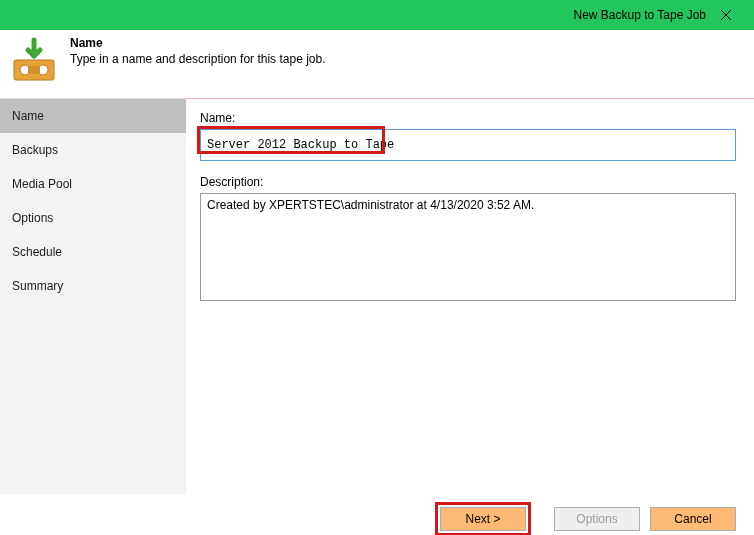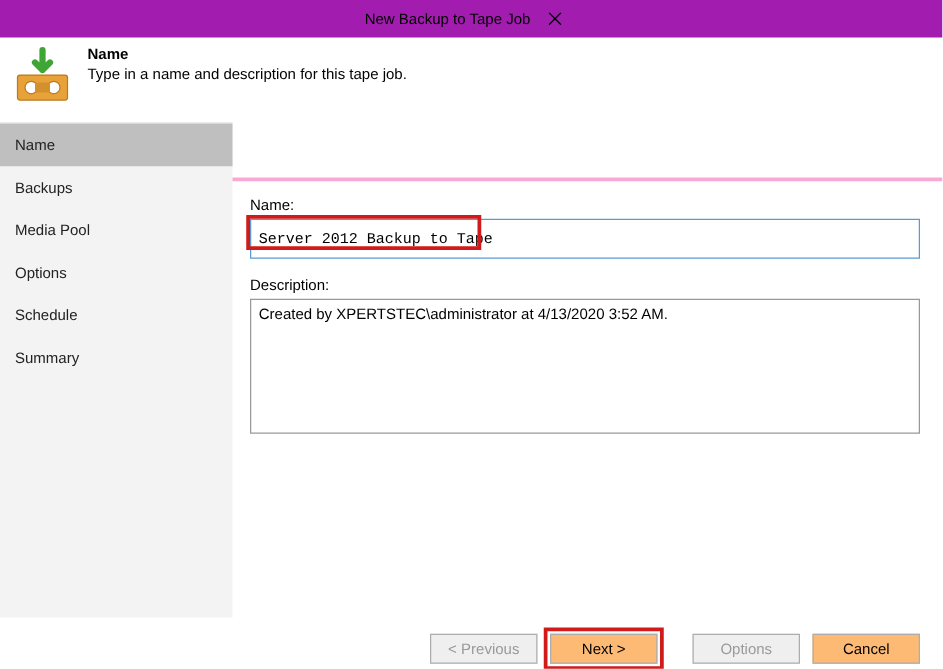--- a/index.html
+++ b/index.html
@@ -8,24 +8,24 @@
       font-size: 12px;
       background: #fff;
       width: 754px;
       height: 535px;
       overflow: hidden;
       color: #000;
     }
     .titlebar {
       display: flex;
       align-items: center;
-      justify-content: center;
+      justify-content: flex-end;
       height: 30px;
       padding: 0 8px 0 10px;
-      background: #a21caf;
+      background: #22c55e;
     }
     .titlebar-title { font-size: 12px; }
     .close-btn {
       width: 40px;
       height: 28px;
       display: flex;
       align-items: center;
       justify-content: center;
       font-size: 14px;
       cursor: pointer;
@@ -58,22 +58,21 @@
       font-size: 12px;
       cursor: pointer;
       color: #222;
     }
     .sidebar-item.active {
       background: #bfbfbf;
     }
     .main {
       flex: 1;
       padding: 12px 18px 12px 14px;
-      border-top: 3px solid #f9a8d4;
-      margin-top: 44px;
+      border-top: 1px solid #f9a8d4;
     }
     .field-label { font-size: 12px; margin-bottom: 4px; display: block; }
     .name-wrap { position: relative; margin-bottom: 14px; }
     .name-input {
       width: 100%;
       height: 32px;
       border: 1px solid #5a9bd5;
       padding: 2px 6px;
       font-family: Liberation Mono, monospace;
       font-size: 12px;
@@ -176,21 +175,20 @@
       <input class="name-input" type="text" value="Server 2012 Backup to Tape" style="">
       <div class="highlight-name"></div>
     </div>
 
     <label class="field-label">Description:</label>
     <textarea class="desc-area" style="">Created by XPERTSTEC\administrator at 4/13/2020 3:52 AM.</textarea>
   </div>
 </div>
 
 <div class="footer">
-  <button class="btn" disabled="">&lt; Previous</button>
   <div class="next-wrap">
     <button class="btn">Next &gt;</button>
     <div class="highlight-next"></div>
   </div>
   <div class="gap-after-next"></div>
   <button class="btn" disabled="">Options</button>
   <button class="btn">Cancel</button>
 </div>
 
 </body></html>

